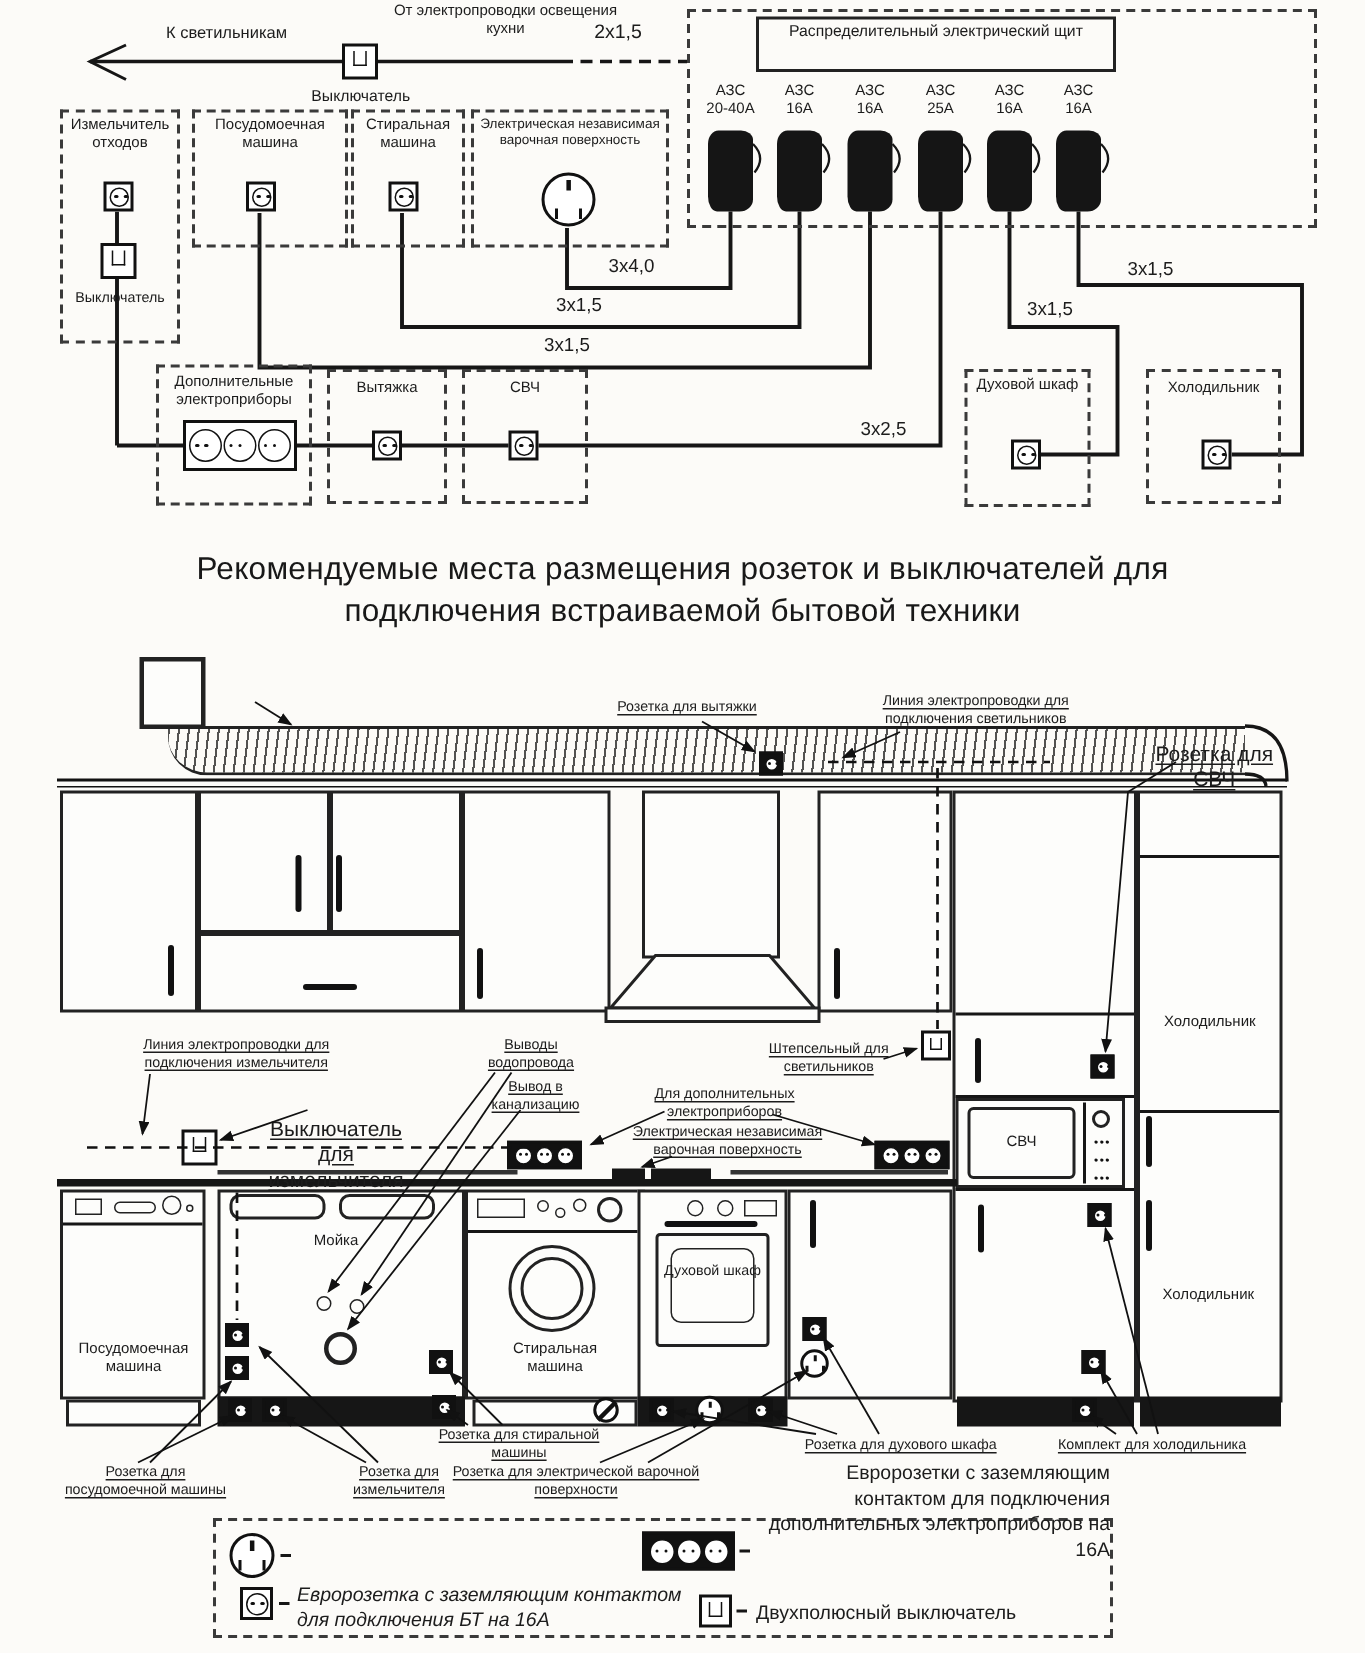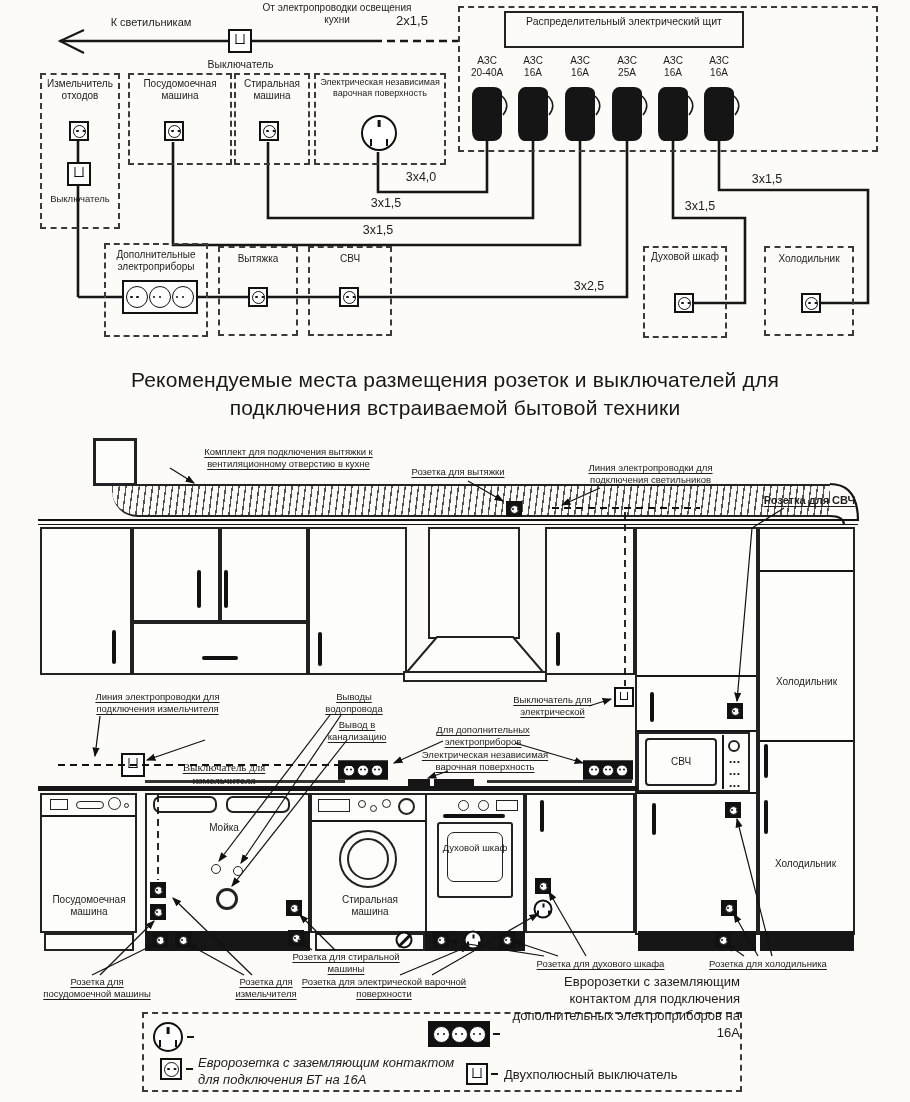--- a/index.html
+++ b/index.html
@@ -321,39 +321,38 @@
       <i></i>
     </div>
   <div class="plug sm" style="left:473px; top:940px; width:19px; height:19px;"></div>
   <div class="sock dark sm" style="left:507px; top:940px;">
       <i></i>
     </div>
   <div class="sock dark sm" style="left:723px; top:940px;">
       <i></i>
     </div>
 
-  <div class="lbl u" style="left:196px; top:446px; width:185px; font-size:9.5px;">Комплект для подключения вытяжки к вентиляционному отверстию в кухне</div>
   <div class="lbl u" style="left:408px; top:466px; width:100px; font-size:9.5px;">Розетка для вытяжки</div>
   <div class="lbl u" style="left:578px; top:462px; width:145px; font-size:9.5px;">Линия электропроводки для подключения светильников</div>
-  <div class="lbl u" style="left:762px; top:494px; width:95px; font-size:11px;font-weight:bold;">Розетка для СВЧ</div>
+  <div class="lbl u" style="left:762px; top:494px; width:95px; font-size:14px;">Розетка для СВЧ</div>
   <div class="lbl u" style="left:85px; top:691px; width:145px; font-size:9.5px;">Линия электропроводки для подключения измельчителя</div>
-  <div class="lbl u" style="left:168px; top:761px; width:112px; font-size:11px;font-family:Liberation Serif, serif;">Выключатель для измельчителя</div>
+  <div class="lbl u" style="left:168px; top:744px; width:112px; font-size:14px;">Выключатель для измельчителя</div>
   <div class="lbl u" style="left:315px; top:691px; width:78px; font-size:9.5px;">Выводы водопровода</div>
   <div class="lbl u" style="left:318px; top:719px; width:78px; font-size:9.5px;">Вывод в канализацию</div>
   <div class="lbl u" style="left:418px; top:724px; width:130px; font-size:9.5px;">Для дополнительных электроприборов</div>
   <div class="lbl u" style="left:415px; top:749px; width:140px; font-size:9.5px;">Электрическая независимая варочная поверхность</div>
-  <div class="lbl u" style="left:505px; top:694px; width:95px; font-size:9.5px;">Выключатель для электрической</div>
+  <div class="lbl u" style="left:505px; top:694px; width:95px; font-size:9.5px;">Штепсельный для светильников</div>
   <div class="lbl" style="left:404px; top:650px; width:136px;">Вытяжка</div>
 
   <div class="lbl u" style="left:38px; top:976px; width:118px; font-size:9.5px;">Розетка для посудомоечной машины</div>
   <div class="lbl u" style="left:212px; top:976px; width:108px; font-size:9.5px;">Розетка для измельчителя</div>
   <div class="lbl u" style="left:286px; top:951px; width:120px; font-size:9.5px;">Розетка для стиральной машины</div>
   <div class="lbl u" style="left:300px; top:976px; width:168px; font-size:9.5px;">Розетка для электрической варочной поверхности</div>
   <div class="lbl u" style="left:528px; top:958px; width:145px; font-size:9.5px;">Розетка для духового шкафа</div>
-  <div class="lbl u" style="left:698px; top:958px; width:140px; font-size:9.5px;">Розетка для холодильника</div>
+  <div class="lbl u" style="left:698px; top:958px; width:140px; font-size:9.5px;">Комплект для холодильника</div>
 
   <div class="dbox" style="left:142px; top:1012px; width:600px; height:80px; border-width:2px;"></div>
   <div class="plug" style="left:168px; top:1037px; width:30px; height:30px;"></div>
   <div class="line" style="left:187px; top:1036px; width:7px; height:2px;"></div>
   <div class="sock" style="left:171px; top:1069px; width:22px; height:22px;">
       <i></i>
     </div>
   <div class="line" style="left:186px; top:1068px; width:7px; height:2px;"></div>
   <div class="leg" style="left:198px; top:1055px; width:268px;font-style:italic;">Евророзетка с заземляющим контактом для подключения БТ на 16А</div>
   <div class="trio dark" style="left:459px; top:1034px; width:62px; height:26px;">

